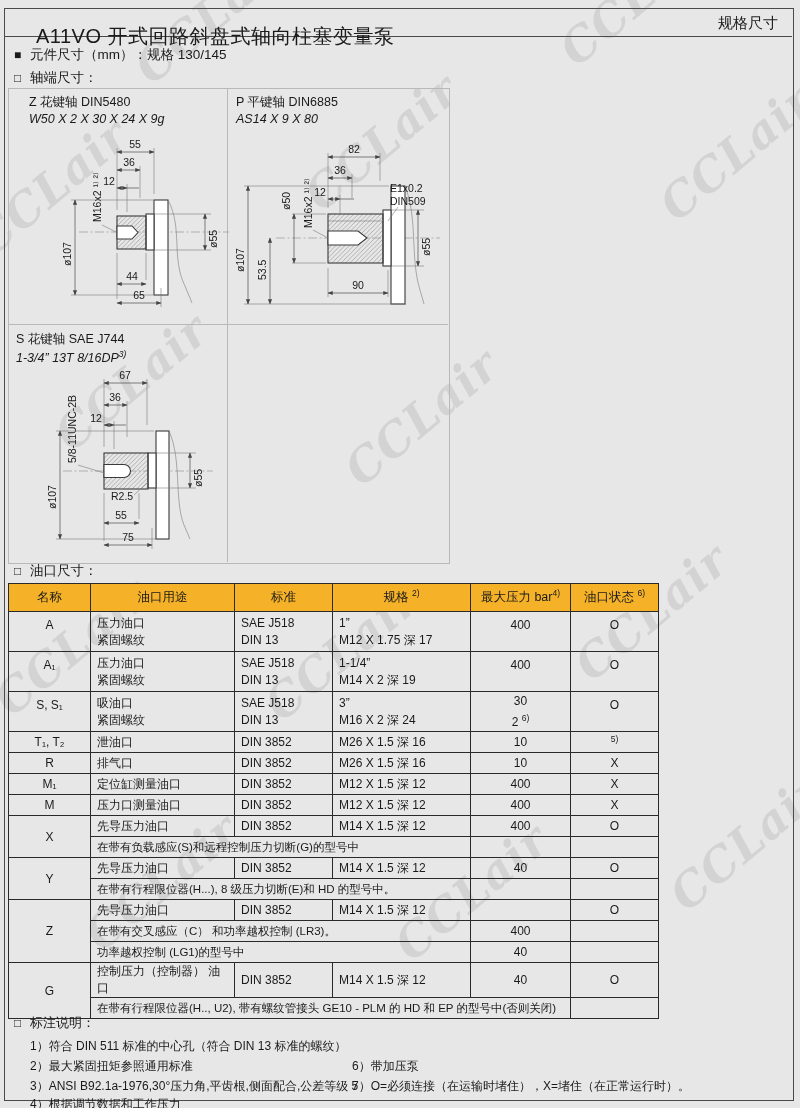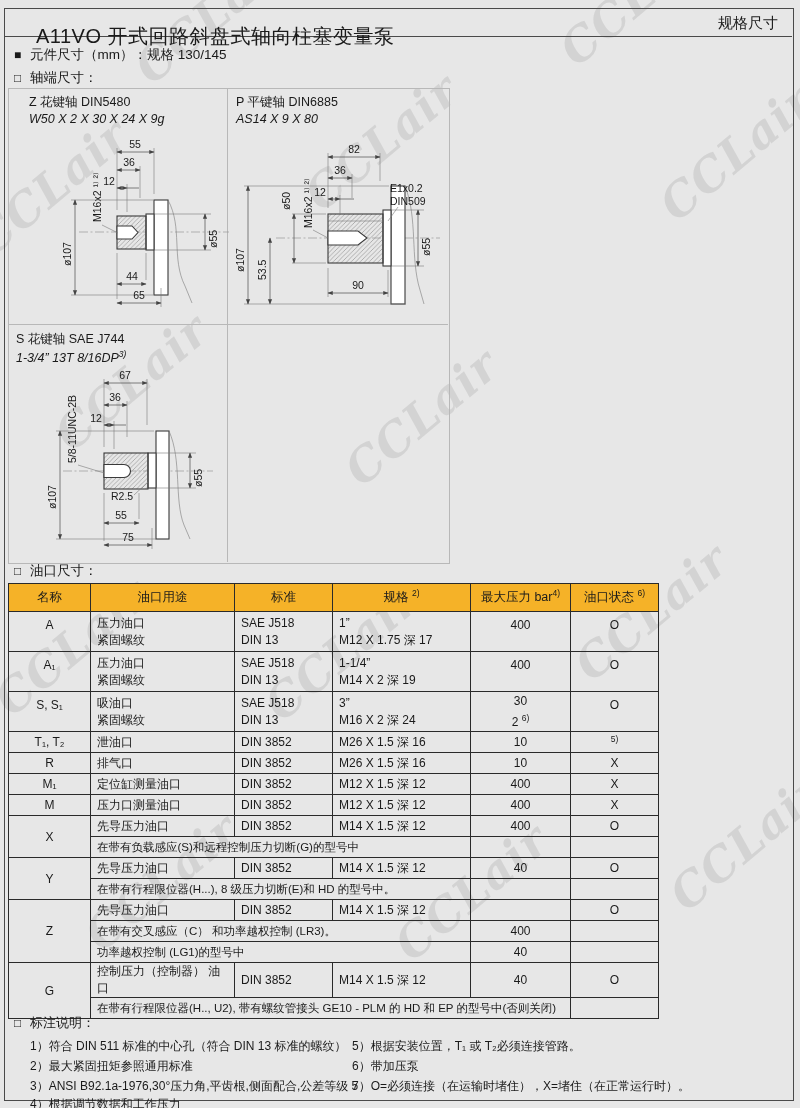--- a/index.html
+++ b/index.html
@@ -423,17 +423,16 @@
   </tbody>
     </table>
 
   <div class="abs notes-head" style="left:14px;top:1014px;">
     <span class="bullet">□</span><span>标注说明：</span>
   </div>
   <div class="abs note-item" style="left:30px;top:1038px;">1）符合 DIN 511 标准的中心孔（符合 DIN 13 标准的螺纹）</div>
   <div class="abs note-item" style="left:30px;top:1058px;">2）最大紧固扭矩参照通用标准</div>
   <div class="abs note-item" style="left:30px;top:1078px;">3）ANSI B92.1a-1976,30°压力角,平齿根,侧面配合,公差等级 5</div>
   <div class="abs note-item" style="left:30px;top:1096px;">4）根据调节数据和工作压力</div>
-  <div class="abs note-item" style="left:352px;top:1038px;">5）根据安装位置，T₁ 或 T₂必须连接管路。</div>
   <div class="abs note-item" style="left:352px;top:1058px;">6）带加压泵</div>
   <div class="abs note-item" style="left:352px;top:1078px;">7）O=必须连接（在运输时堵住），X=堵住（在正常运行时）。</div>
 
 </div>
 
 </body></html>

